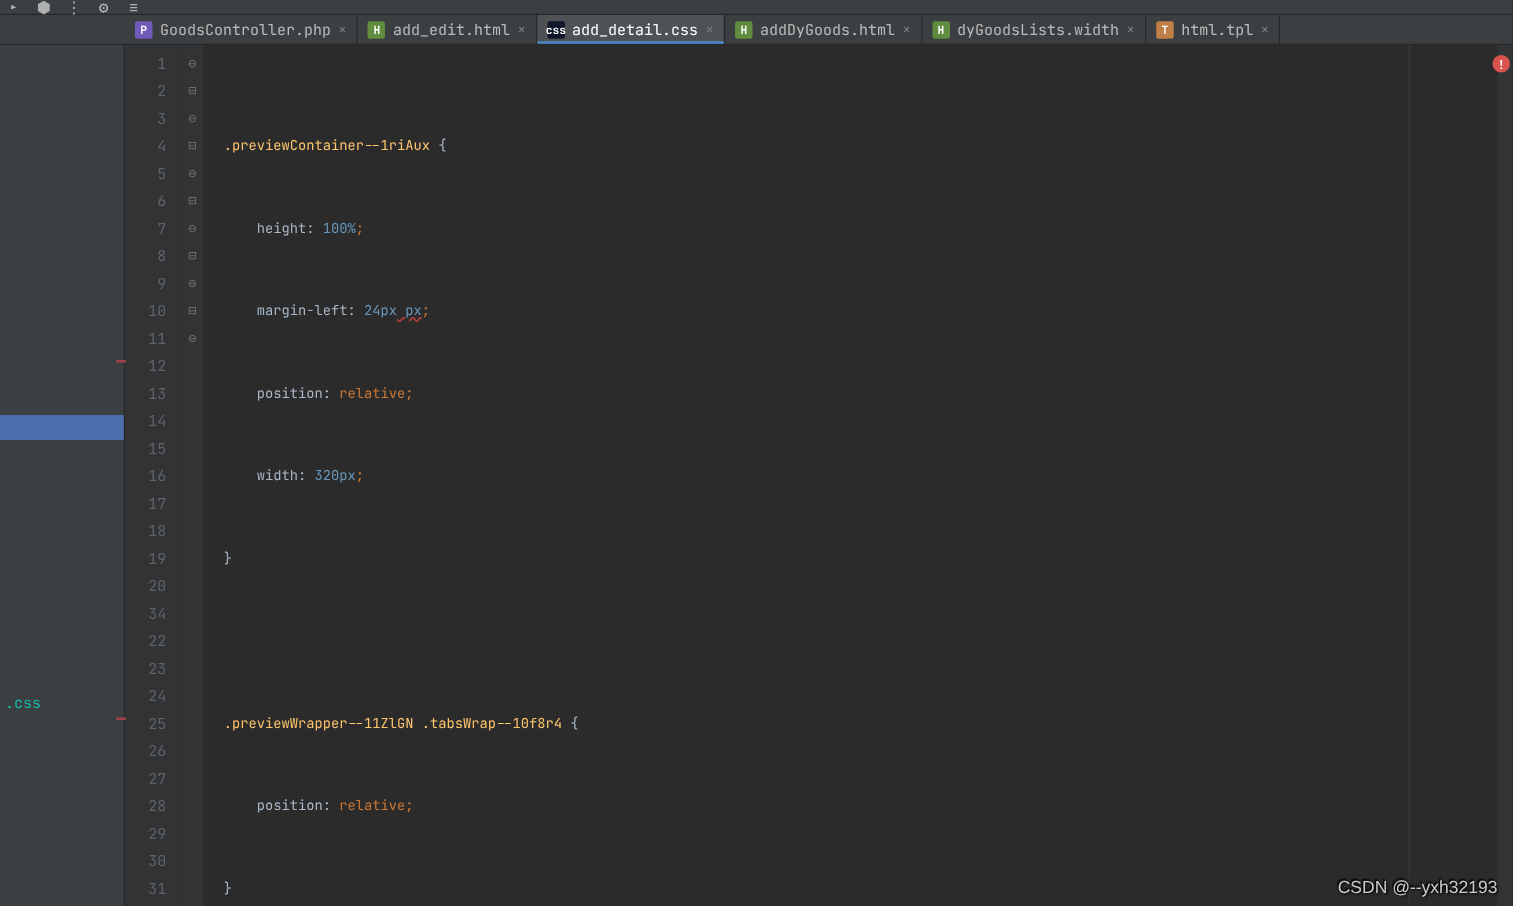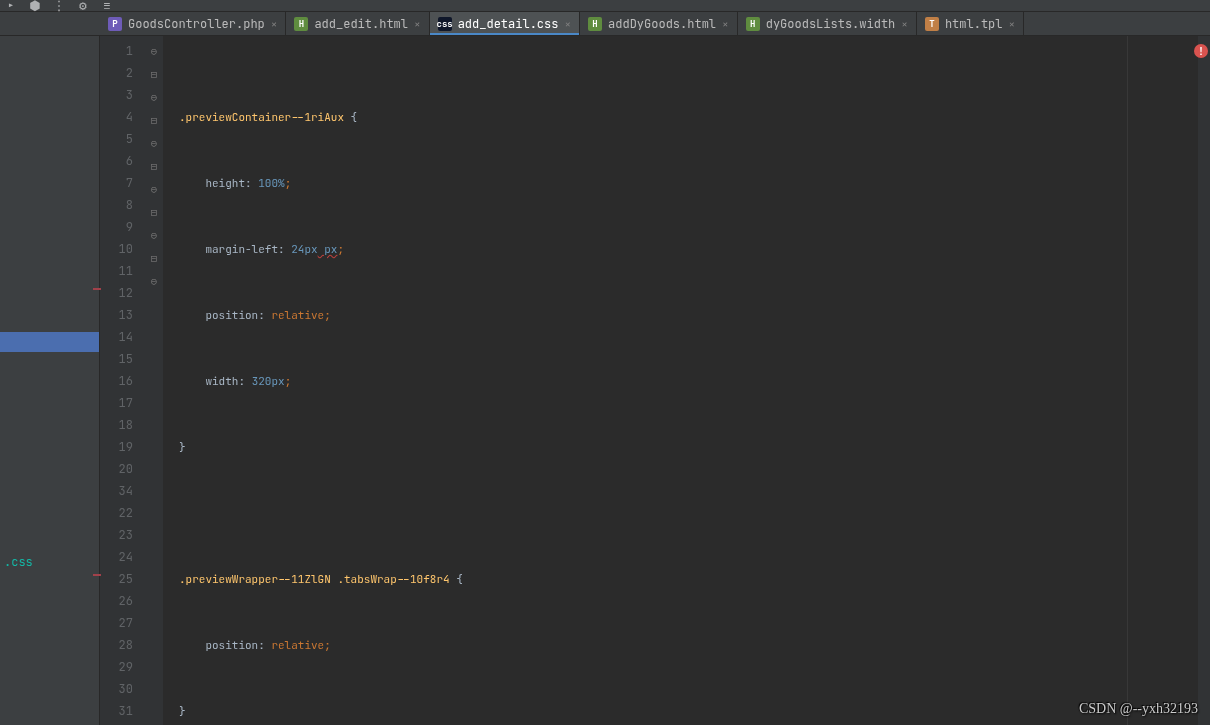--- a/index.html
+++ b/index.html
@@ -162,21 +162,21 @@
       color: #fff;
       font-size: 10px;
       font-weight: bold;
     }
     .watermark {
       position: absolute;
       bottom: 8px;
       right: 12px;
       color: #cccccc;
       font-size: 14px;
-      font-family: Liberation Serif, serif;
+      font-family: Liberation Sans, sans-serif;
       text-shadow: 1px 1px 2px #000, -1px -1px 1px #000;
     }
     .editor-border {
       position: absolute;
       right: 70px;
       top: 0;
       bottom: 0;
       width: 1px;
       background: #383838;
     }

